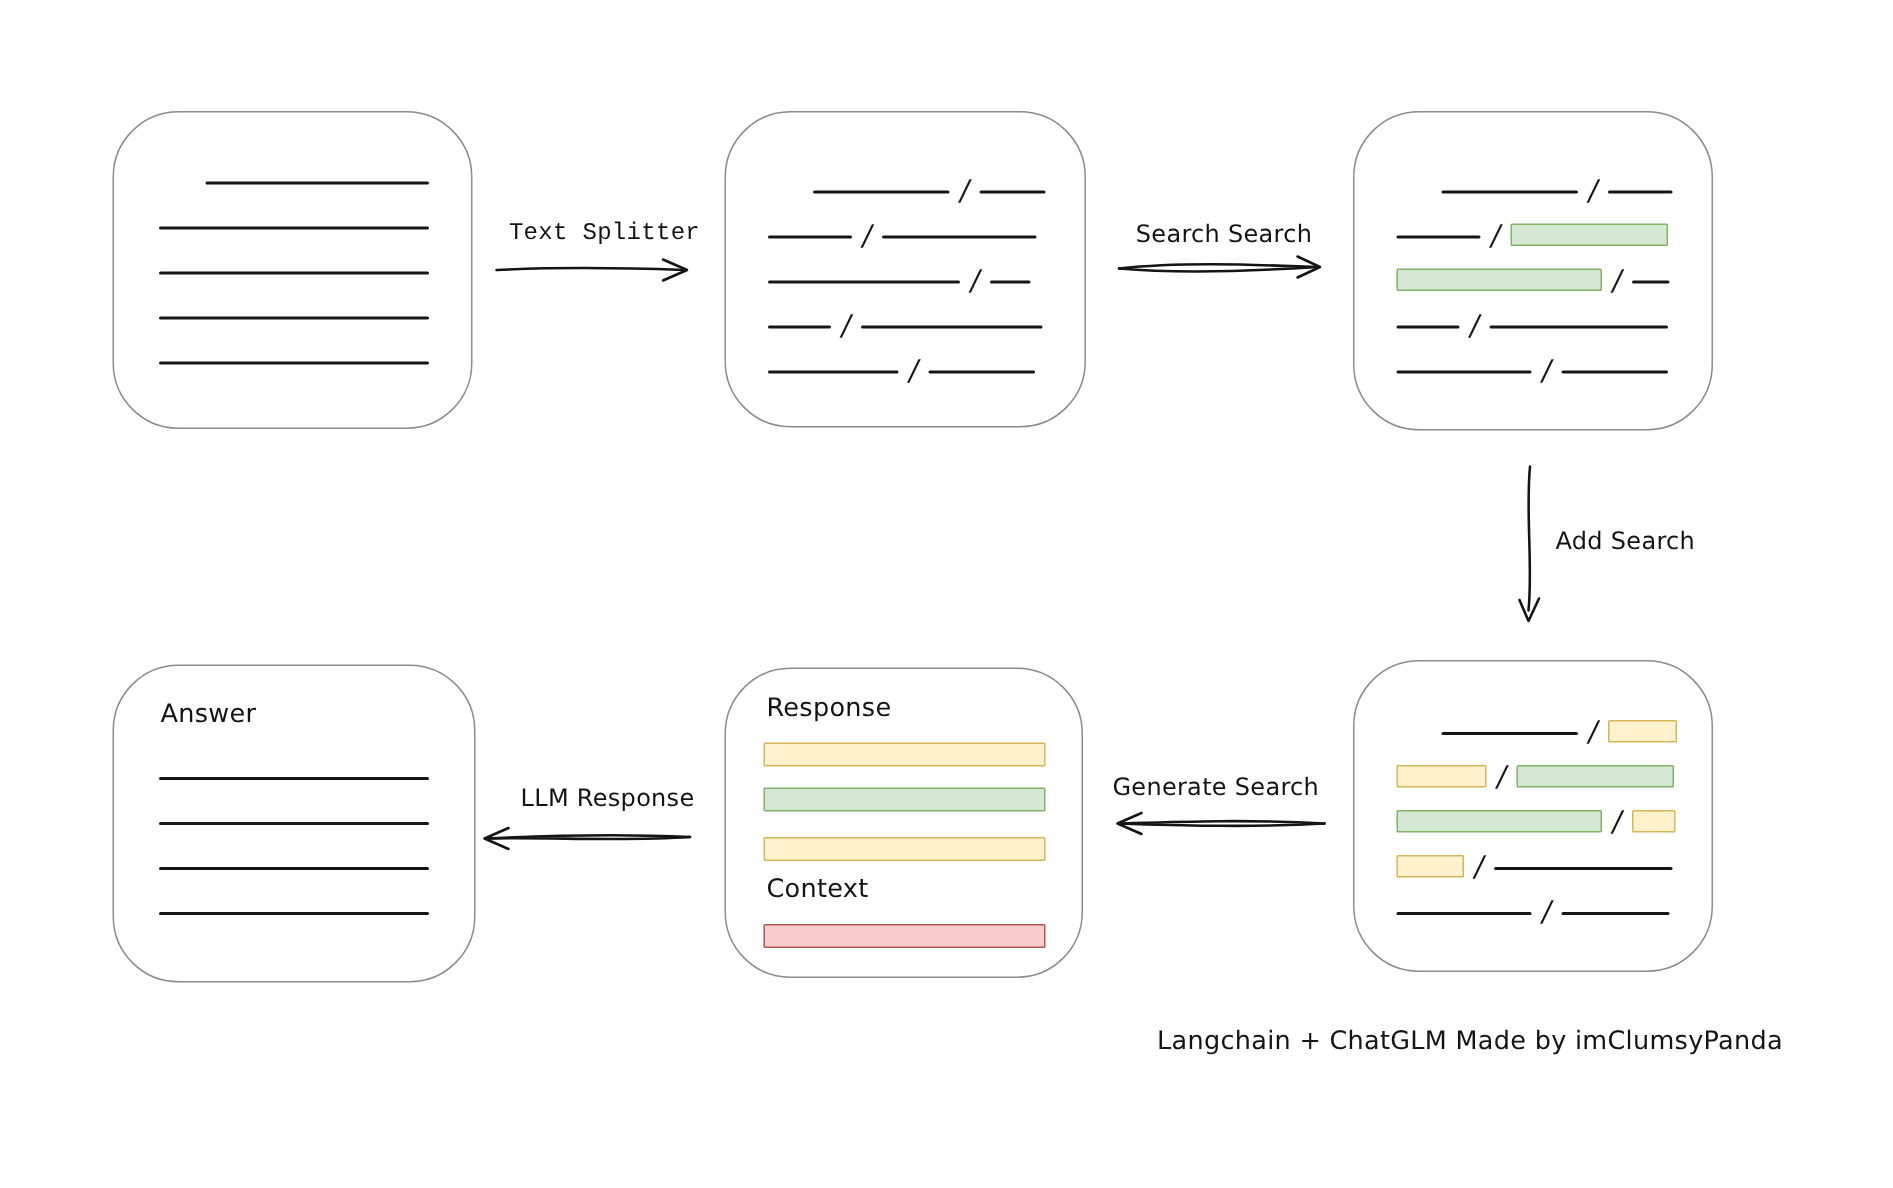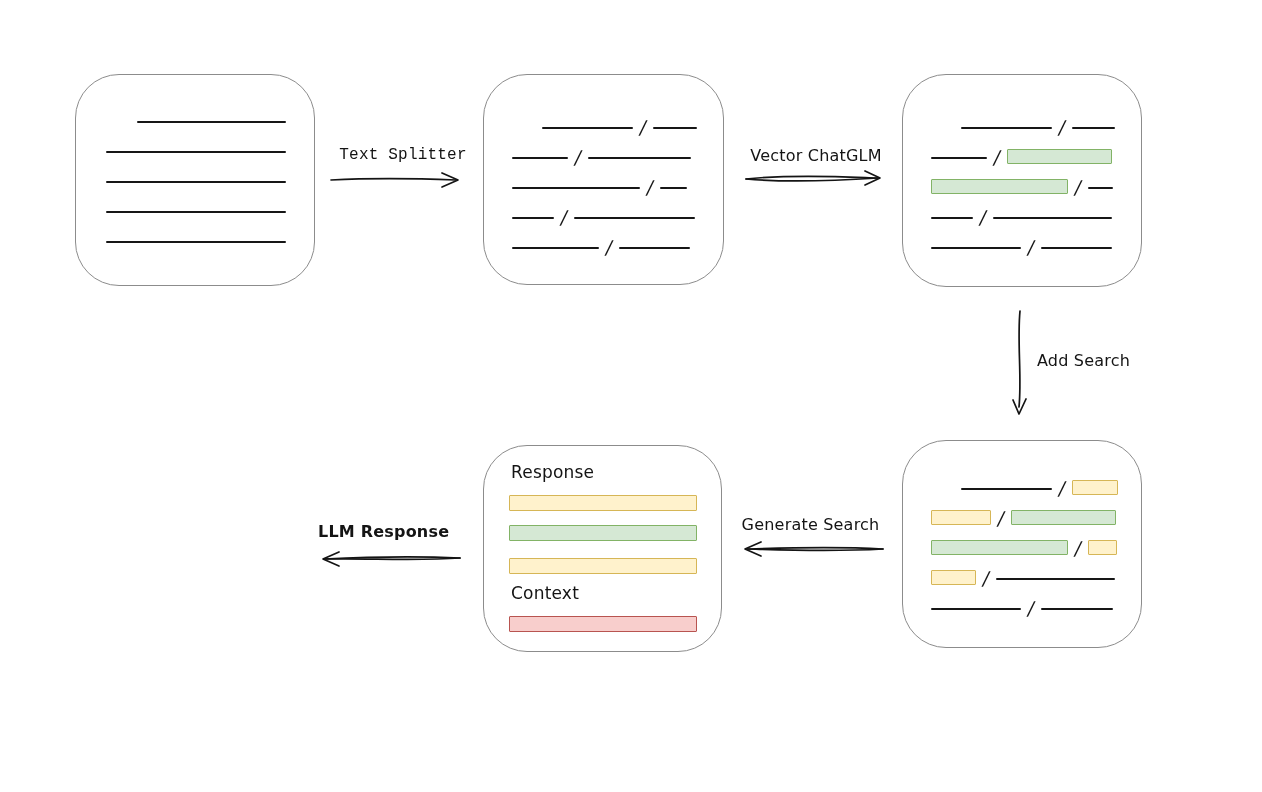--- a/index.html
+++ b/index.html
@@ -38,21 +38,21 @@
   .pbar.b0{margin-bottom:14px;}
   .pbar.b1{margin-bottom:17px;}
   .pbar.b2{margin-bottom:9px;}
   #question-label{margin:0 2px 13px 2px;}
 
   .arrow-label{position:absolute;font-size:16px;letter-spacing:.2px;white-space:nowrap;}
   #lbl-text-splitter{left:333px;top:146px;width:140px;text-align:center;font-family:Liberation Mono, monospace;}
   #lbl-vector-search{left:740px;top:146px;width:152px;text-align:center;}
   #lbl-add-context{left:1037px;top:351px;}
   #lbl-generate-prompt{left:733px;top:515px;width:155px;text-align:center;}
-  #lbl-llm-response{left:318px;top:522px;width:145px;text-align:left;font-weight:bold;}
+  #lbl-llm-response{left:318px;top:522px;width:145px;text-align:right;}
 
   .arrow-svg{position:absolute;overflow:visible;}
   #arr-text-splitter{left:328px;top:168px;}
   #arr-vector-search{left:742px;top:167px;}
   #arr-add-context{left:1001px;top:307px;}
   #arr-generate-prompt{left:735px;top:537px;}
   #arr-llm-response{left:316px;top:546px;}
   .arrow-svg path, .arrow-svg polyline{stroke:#141414;stroke-width:1.7;fill:none;stroke-linecap:round;stroke-linejoin:round;}
 
   #caption{position:absolute;left:770px;top:684px;width:420px;text-align:center;font-size:17px;letter-spacing:.2px;}
@@ -184,23 +184,40 @@
           <div class="pbar b1" style="background: rgb(213, 232, 212); border-color: rgb(130, 179, 102);"></div>
           <div class="pbar b2" style="background: rgb(255, 242, 204); border-color: rgb(214, 182, 86);"></div>
         </div>
       <div class="box-label" id="question-label">Context</div>
       <div id="question-bar-holder">
           <div class="pbar" style="background: rgb(248, 206, 204); border-color: rgb(184, 84, 80);"></div>
         </div>
     </div>
   </div>
 
+  <div class="box" id="box-answer">
+    <div class="box-label" id="answer-label">Answer</div>
+    <div class="rows" id="rows-answer">
+        <div class="row">
+          <div class="seg-line" style="width: 182px;"></div>
+        </div>
+        <div class="row">
+          <div class="seg-line" style="width: 182px;"></div>
+        </div>
+        <div class="row">
+          <div class="seg-line" style="width: 182px;"></div>
+        </div>
+        <div class="row">
+          <div class="seg-line" style="width: 182px;"></div>
+        </div>
+      </div>
+  </div>
 
   <div class="arrow-label" id="lbl-text-splitter">Text Splitter</div>
-  <div class="arrow-label" id="lbl-vector-search">Vector ChatGLM</div>
+  <div class="arrow-label" id="lbl-vector-search">Search Search</div>
   <div class="arrow-label" id="lbl-add-context">Add Search</div>
   <div class="arrow-label" id="lbl-generate-prompt">Generate Search</div>
   <div class="arrow-label" id="lbl-llm-response">LLM Response</div>
 
   <svg class="arrow-svg" id="arr-text-splitter" width="142" height="26">
     <path d="M3,12 C45,10 100,11 128,12"></path>
     <polyline points="114,5 130,12 114,19"></polyline>
   </svg>
   <svg class="arrow-svg" id="arr-vector-search" width="150" height="24">
     <path d="M4,12 C50,7 105,10 136,11"></path>
@@ -215,14 +232,15 @@
     <path d="M148,12 C95,9 45,11 12,12"></path>
     <path d="M148,12 C95,15 45,13 12,12"></path>
     <polyline points="26,5 10,12 26,19"></polyline>
   </svg>
   <svg class="arrow-svg" id="arr-llm-response" width="148" height="24">
     <path d="M144,12 C100,10 50,11 8,13"></path>
     <path d="M144,12 C100,15 50,12 8,13"></path>
     <polyline points="23,6 7,13 23,20"></polyline>
   </svg>
 
+  <div id="caption">Langchain + ChatGLM Made by imClumsyPanda</div>
 
 </div>
 
 </body></html>

